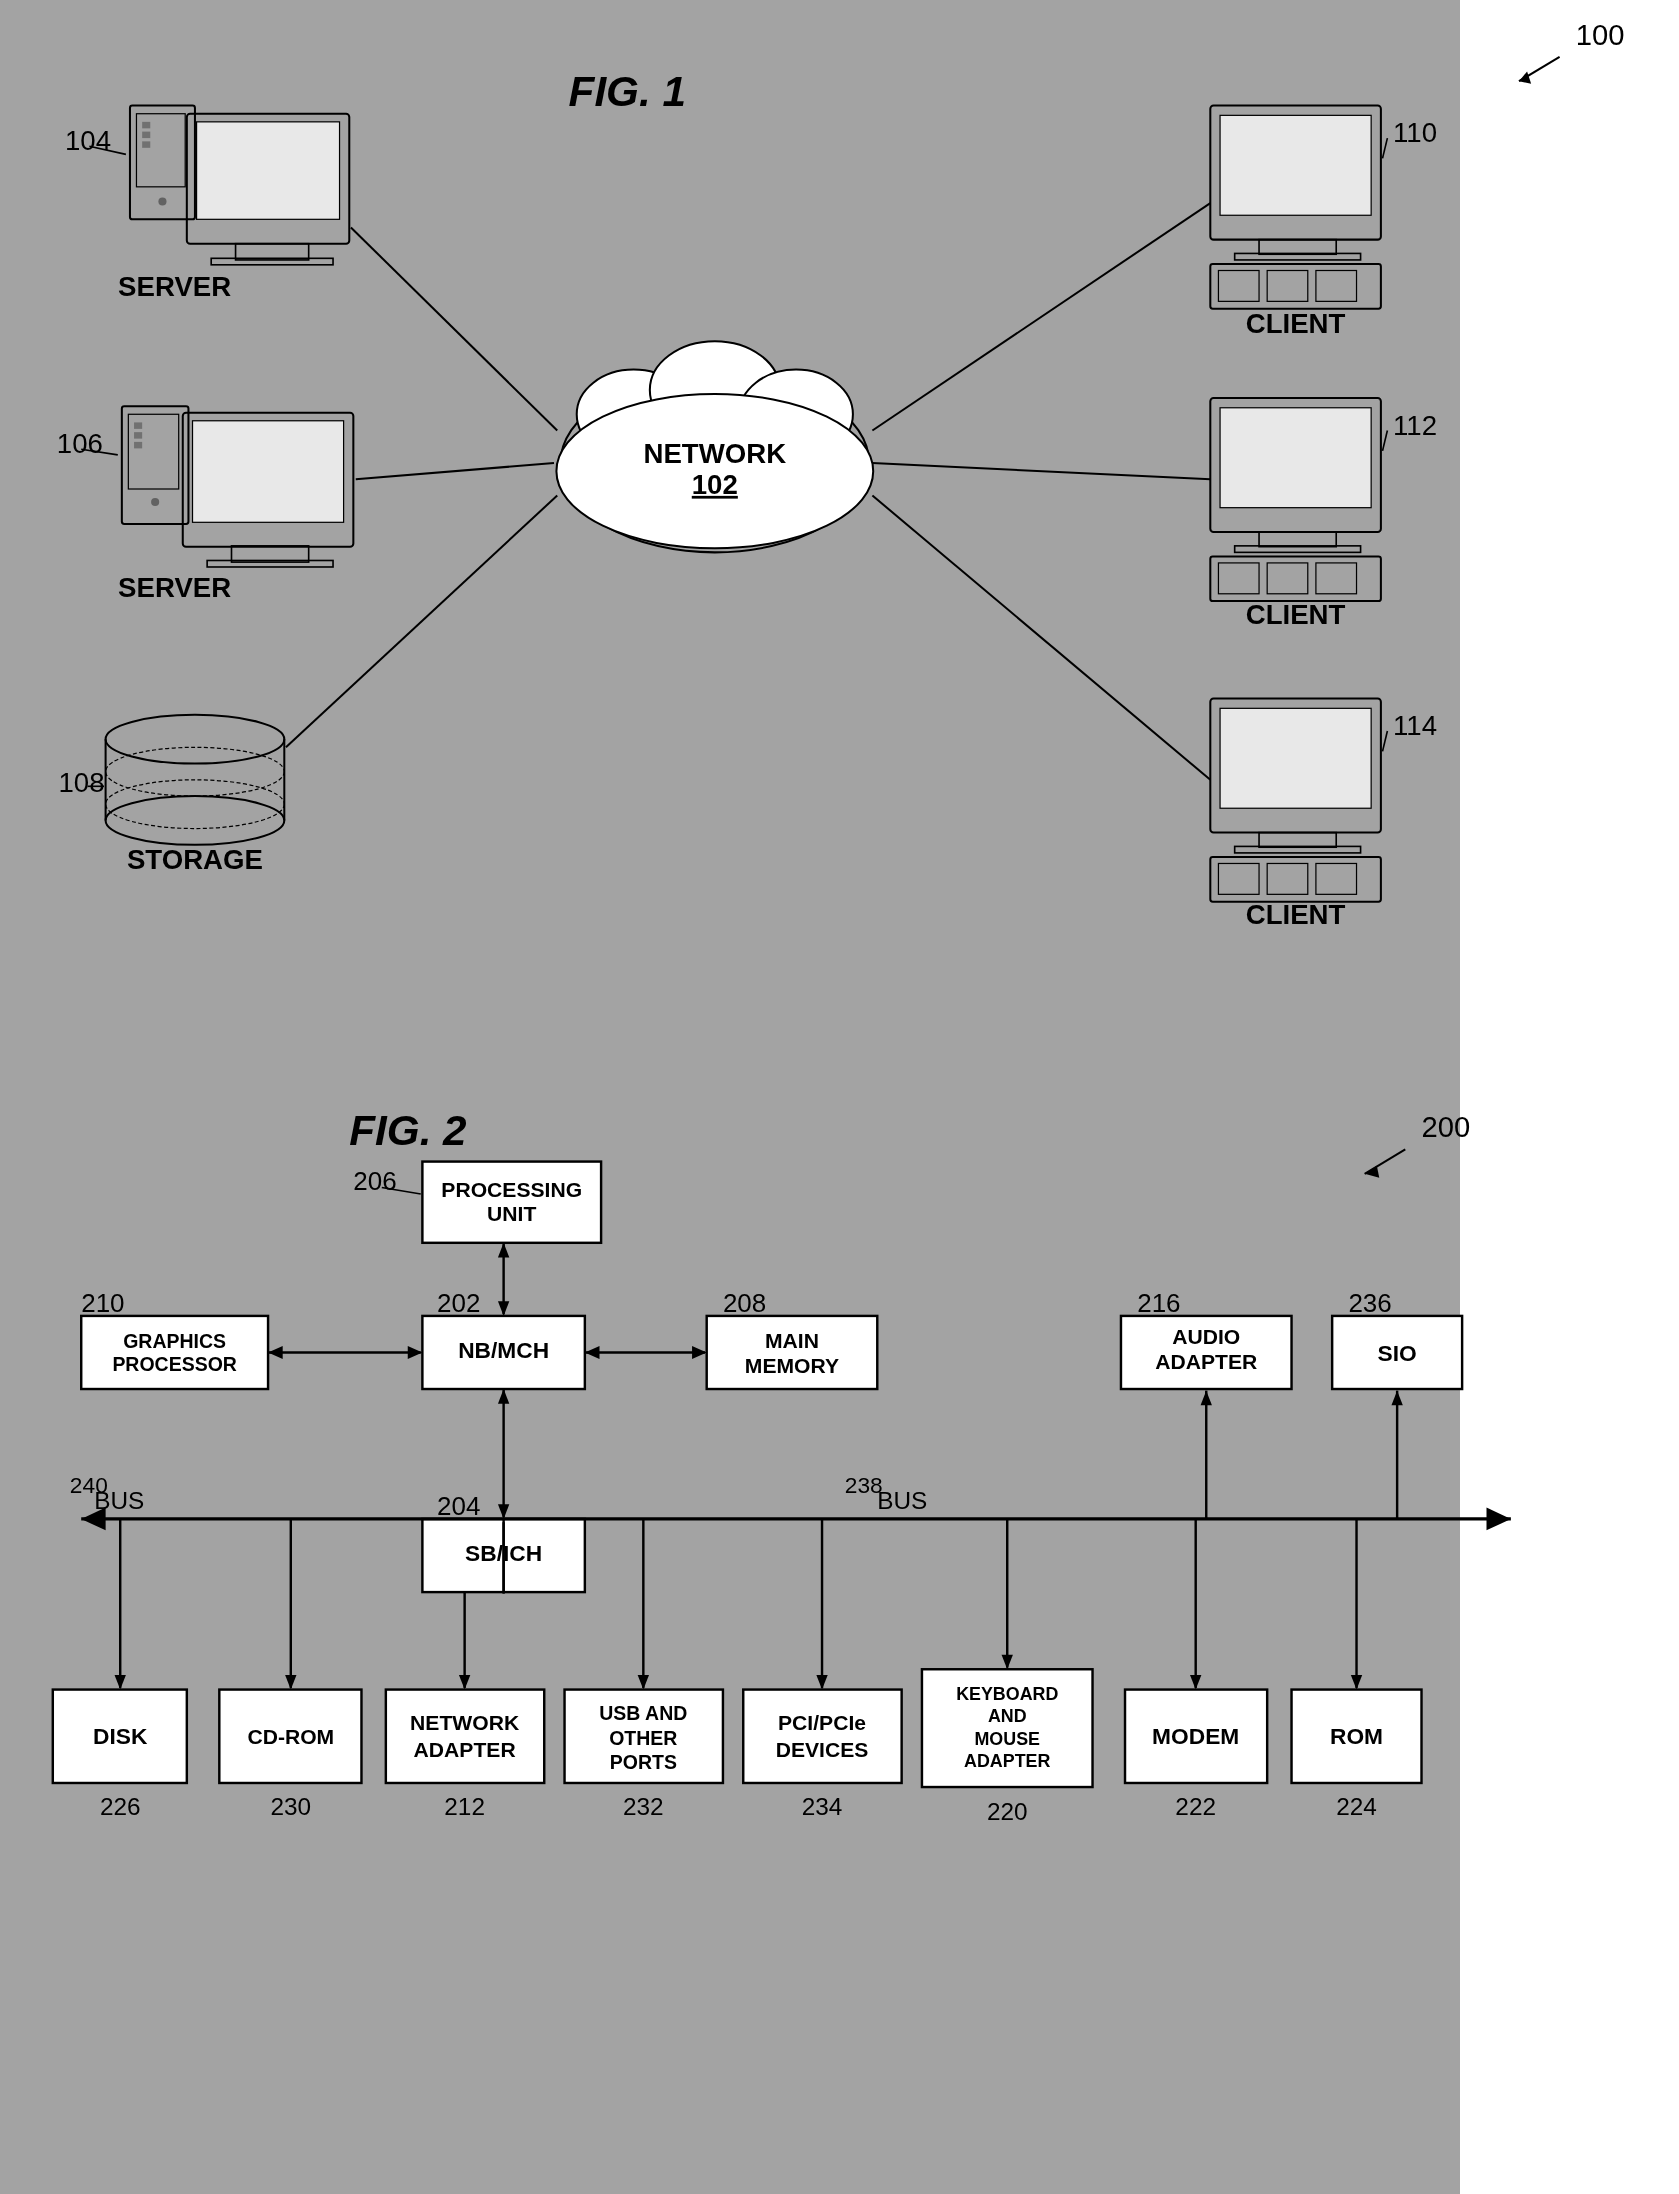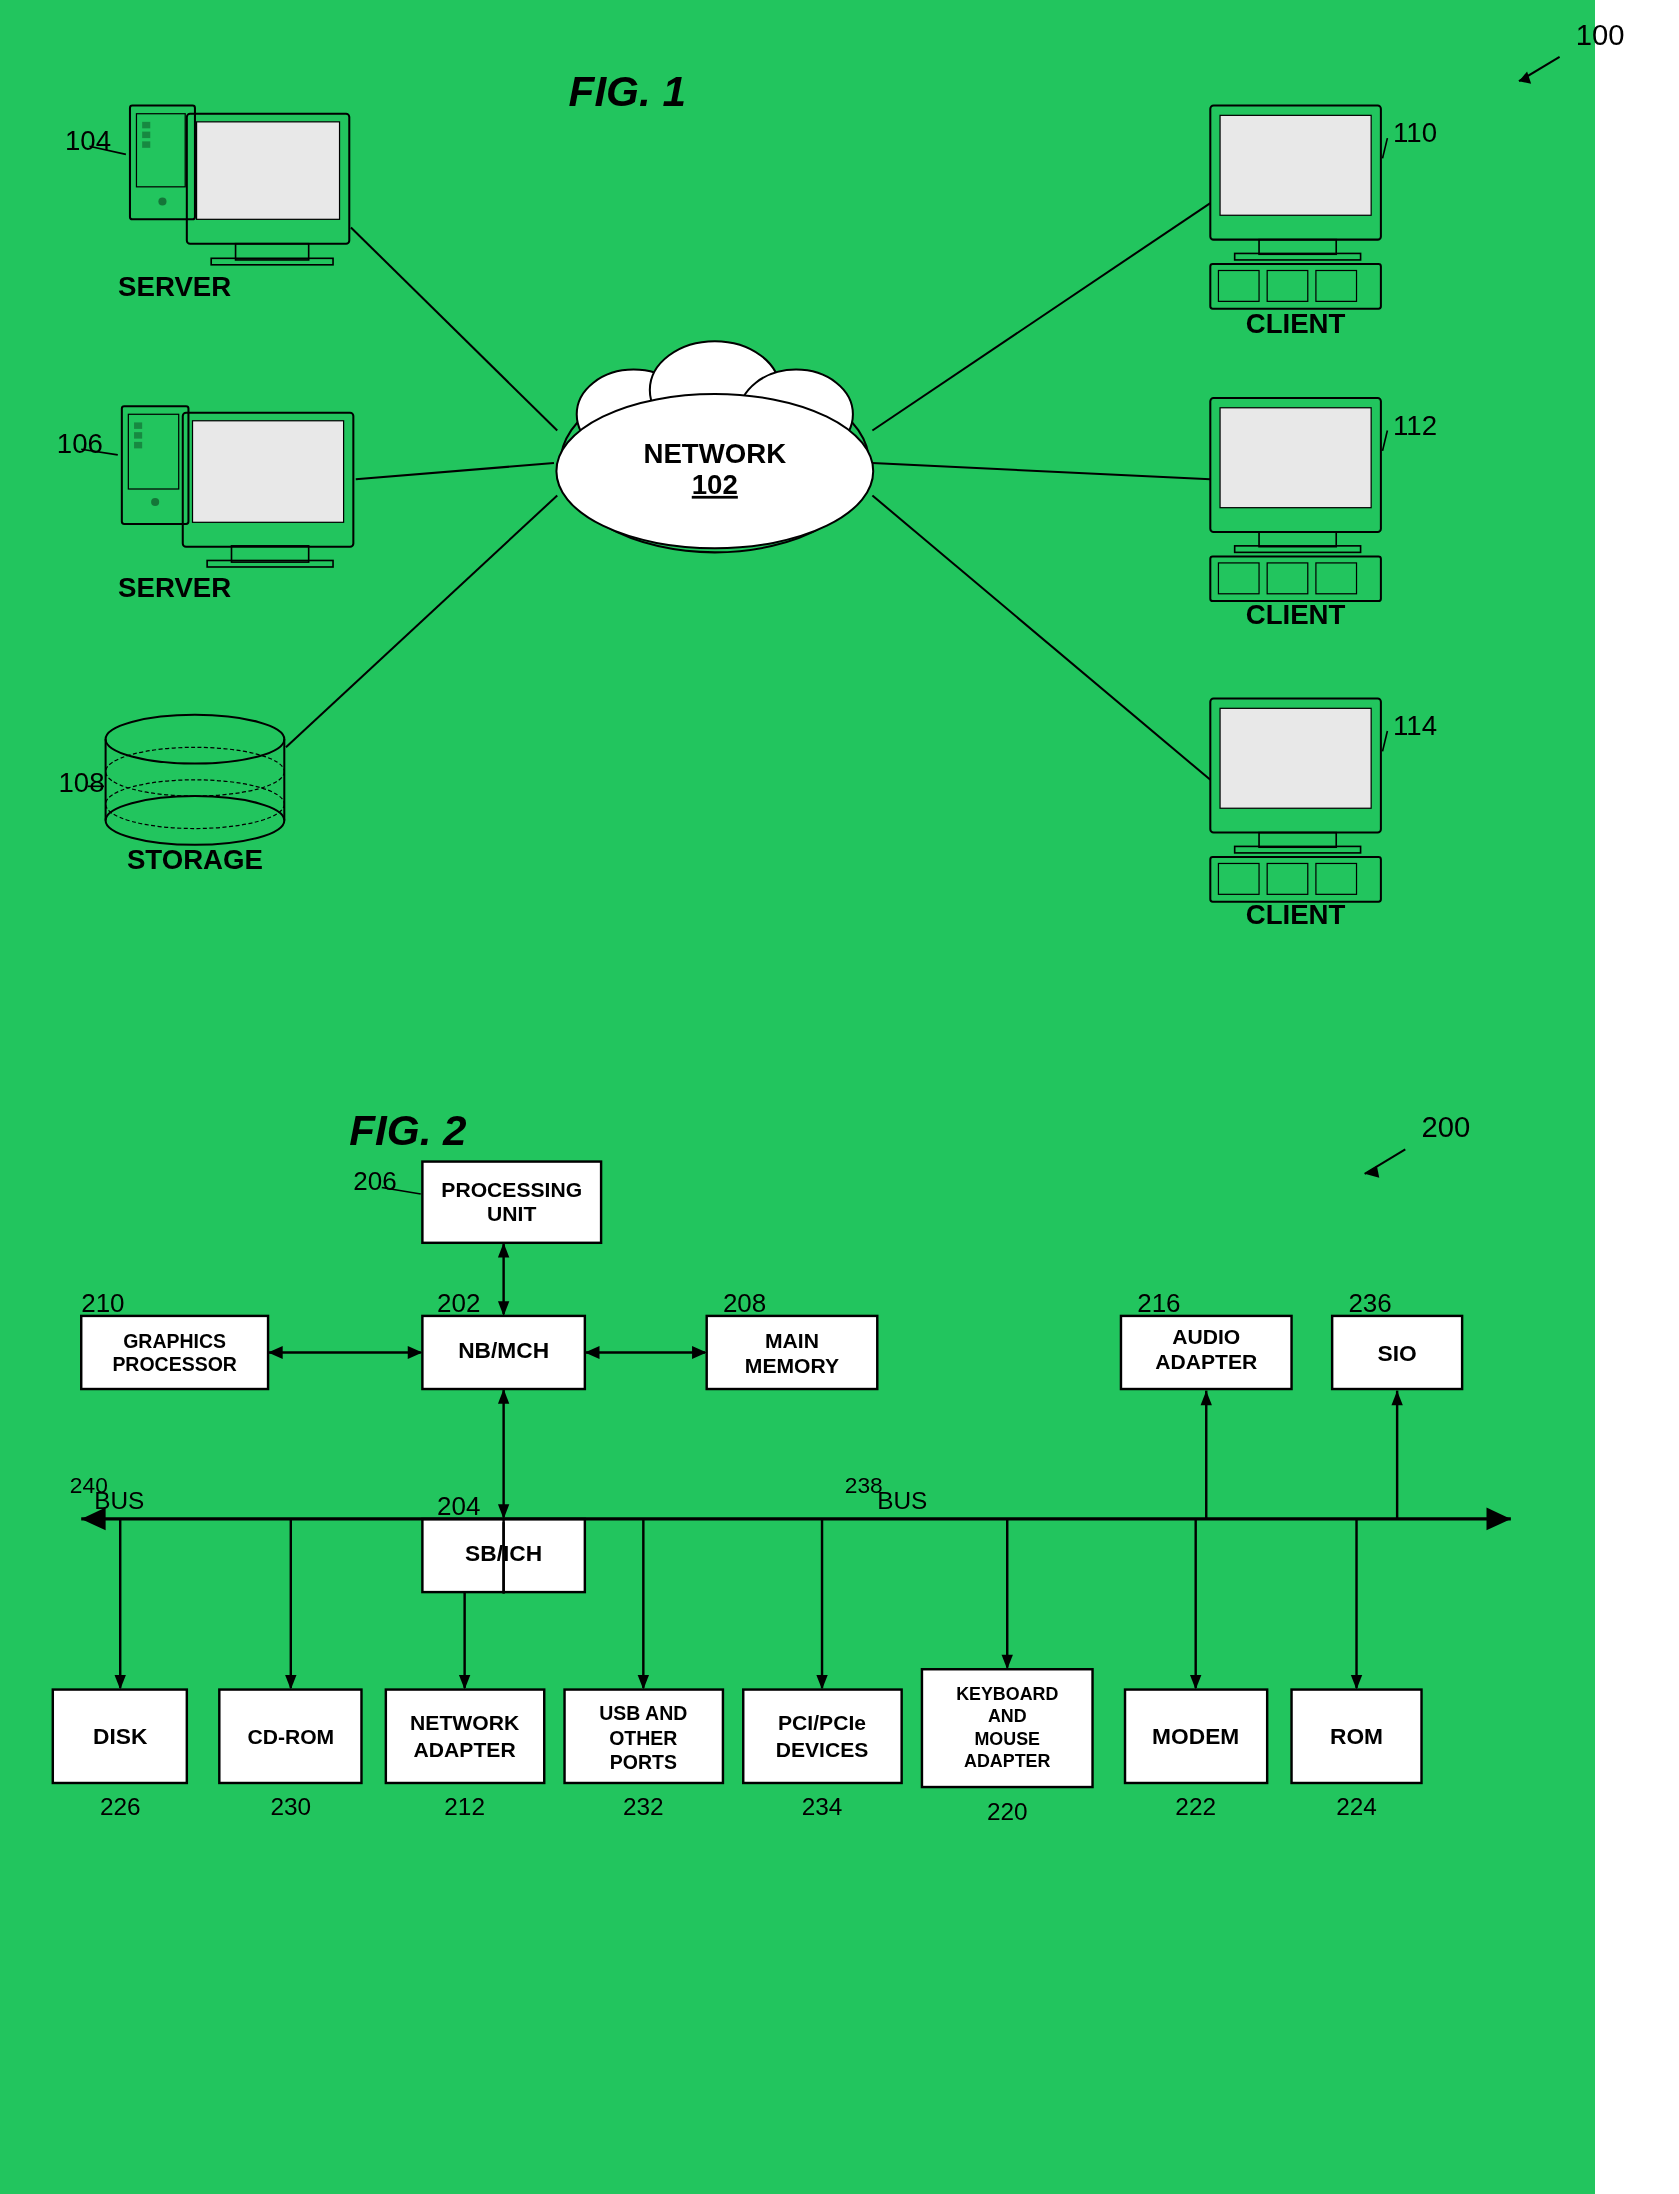--- a/index.html
+++ b/index.html
@@ -6,24 +6,24 @@
     body {
       background: #fff;
       font-family: Arial, Helvetica, sans-serif;
       width: 1679px;
       height: 2194px;
       position: relative;
       overflow: hidden;
     }
 
     .page {
-      width: 1595px;
+      width: 1460px;
       height: 2194px;
       position: relative;
-      background: #22c55e;
+      background: #a3a3a3;
     }
   </style>
 </head>
 <body>
 
 <div class="page">
 
   <svg xmlns="http://www.w3.org/2000/svg" style="position:absolute;top:0;left:0;width:1679px;height:2194px;pointer-events:none;" viewBox="0 0 2067 2701" width="1679" height="2194">
 
     <text x="1940" y="55" font-size="36" font-family="Arial">100</text>

